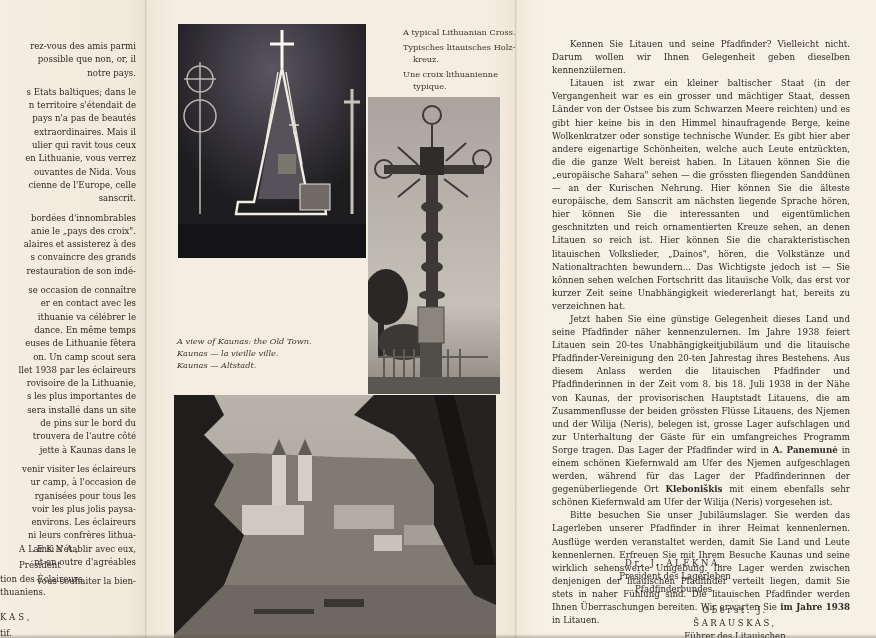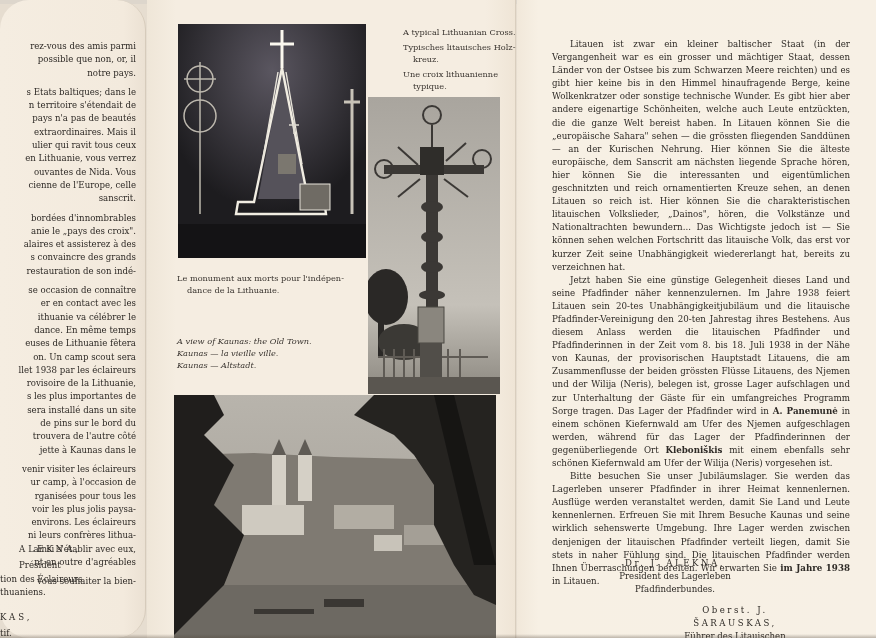--- a/index.html
+++ b/index.html
@@ -3,21 +3,21 @@
 <meta charset="utf-8">
 <style>
   html, body { margin: 0; padding: 0; }
   body {
     width: 876px; height: 638px; overflow: hidden; position: relative;
     background: #e6ddd0;
     font-family: "DejaVu Serif", "Liberation Serif", serif;
     color: #2e2a26;
   }
   .panel { position: absolute; top: 0; height: 638px; background: #f6eee2; }
-  .panel-left { left: 0; width: 145px; background: linear-gradient(90deg,#f5ede1 0%,#f3eadd 85%,#ebe1d3 100%); border-right: 1px solid #d6cbbb; border-radius: 29px; }
+  .panel-left { left: 0; width: 145px; background: linear-gradient(90deg,#f5ede1 0%,#f3eadd 85%,#ebe1d3 100%); border-right: 1px solid #d6cbbb; }
   .panel-mid { left: 147px; width: 368px; background: linear-gradient(90deg,#efe6d8 0%,#f5ede1 8%,#f5ede1 92%,#efe5d6 100%); border-right: 1px solid #d9cebe; }
   .panel-right { left: 517px; width: 359px; background: linear-gradient(90deg,#f1e8da 0%,#f7f0e4 6%,#f7f0e5 100%); }
   .topband { position:absolute; left:0; top:0; width:876px; height:4px; background:#ddd6cc; }
 
   
   .left-text { position: absolute; left: -6px; top: 40px; width: 142px; font-size: 8.6px; line-height: 13.3px; text-align: right; }
   .left-text p { margin: 0 0 6px 0; }
   .left-text .ln { display: block; white-space: nowrap; overflow: hidden; }
   .sig-left { position: absolute; left: 0; top: 543px; font-size: 8.6px; line-height: 13.3px; }
   .sig-left .ln { display:block; white-space: nowrap; }
@@ -208,21 +208,20 @@
     <g fill="#3b3835">
       <ellipse cx="64" cy="110" rx="11" ry="6"></ellipse>
       <ellipse cx="64" cy="140" rx="11" ry="6"></ellipse>
       <ellipse cx="64" cy="170" rx="11" ry="6"></ellipse>
       <ellipse cx="64" cy="198" rx="13" ry="5"></ellipse>
     </g>
   </svg>
 </div>
 
 <div class="caption cap-monument">
-  <p>Le  monument  aux  morts  pour  l'indépen-dance  de  la  Lithuanie.</p>
 </div>
 
 <div class="caption cap-kaunas">
   <p>A  view  of  Kaunas:  the  Old  Town.</p>
   <p>Kaunas  —  la  vieille  ville.</p>
   <p>Kaunas  —  Altstadt.</p>
 </div>
 
 <div class="photo photo-kaunas">
   <svg width="322" height="243" viewBox="0 0 322 243">
@@ -251,20 +250,21 @@
 
     <path d="M0,0 L40,0 L50,20 L30,40 L60,70 L40,110 L70,140 L50,190 L20,220 L0,240 Z" fill="#201e1c"></path>
     <path d="M322,0 L200,0 L180,20 L220,40 L240,60 L260,90 L260,130 L280,170 L300,200 L322,210 Z" fill="#252320"></path>
     <path d="M260,0 L280,0 L322,170 L300,170 Z" fill="#161513"></path>
   </svg>
 </div>
 
 <div class="panel panel-right"></div>
 
 <div class="right-text">
+  <p>Kennen Sie Litauen und seine Pfadfinder? Vielleicht nicht. Darum wollen wir Ihnen Gelegenheit geben dieselben kennenzülernen.</p>
   <p>Litauen ist zwar ein kleiner baltischer Staat (in der Vergangenheit war es ein grosser und mächtiger Staat, dessen Länder von der Ostsee bis zum Schwarzen Meere reichten) und es gibt hier keine bis in den Himmel hinaufragende Berge, keine Wolkenkratzer oder sonstige technische Wunder. Es gibt hier aber andere eigenartige Schönheiten, welche auch Leute entzückten, die die ganze Welt bereist haben. In Litauen können Sie die „europäische Sahara" sehen — die grössten fliegenden Sanddünen — an der Kurischen Nehrung. Hier können Sie die älteste europäische, dem Sanscrit am nächsten liegende Sprache hören, hier können Sie die interessanten und eigentümlichen geschnitzten und reich ornamentierten Kreuze sehen, an denen Litauen so reich ist. Hier können Sie die charakteristischen litauischen Volkslieder, „Dainos", hören, die Volkstänze und Nationaltrachten bewundern... Das Wichtigste jedoch ist — Sie können sehen welchen Fortschritt das litauische Volk, das erst vor kurzer Zeit seine Unabhängigkeit wiedererlangt hat, bereits zu verzeichnen hat.</p>
   <p><span>Jetzt haben Sie eine günstige Gelegenheit dieses Land und seine Pfadfinder näher kennenzulernen. Im Jahre 1938 feiert Litauen sein 20-tes Unabhängigkeitjubiläum und die litauische Pfadfinder-Vereinigung den 20-ten Jahrestag ihres Bestehens. Aus diesem Anlass werden die litauischen Pfadfinder und Pfadfinderinnen in der Zeit vom 8. bis 18. Juli 1938 in der Nähe von Kaunas, der provisorischen Hauptstadt Litauens, die am Zusammenflusse der beiden grössten Flüsse Litauens, des Njemen und der Wilija (Neris), belegen ist, grosse Lager aufschlagen und zur Unterhaltung der Gäste für ein umfangreiches Programm Sorge tragen. Das Lager der Pfadfinder wird in </span><b>A. Panemunė</b><span> in einem schönen Kiefernwald am Ufer des Njemen aufgeschlagen werden, während für das Lager der Pfadfinderinnen der gegenüberliegende Ort </span><b>Kleboniškis</b><span> mit einem ebenfalls sehr schönen Kiefernwald am Ufer der Wilija (Neris) vorgesehen ist.</span></p>
   <p><span>Bitte besuchen Sie unser Jubiläumslager. Sie werden das Lagerleben unserer Pfadfinder in ihrer Heimat kennenlernen. Ausflüge werden veranstaltet werden, damit Sie Land und Leute kennenlernen. Erfreuen Sie mit Ihrem Besuche Kaunas und seine wirklich sehenswerte Umgebung. Ihre Lager werden zwischen denjenigen der litauischen Pfadfinder verteilt liegen, damit Sie stets in naher Fühlung sind. Die litauischen Pfadfinder werden Ihnen Überraschungen bereiten. Wir erwarten Sie </span><b>im Jahre 1938</b><span> in Litauen.</span></p>
 </div>
 
 <div class="sig-block sig1">
   <span class="name">Dr. J. ALEKNA,</span>
   <span class="ln">President des Lagerleben</span>
   <span class="ln">Pfadfinderbundes.</span>
 </div>

